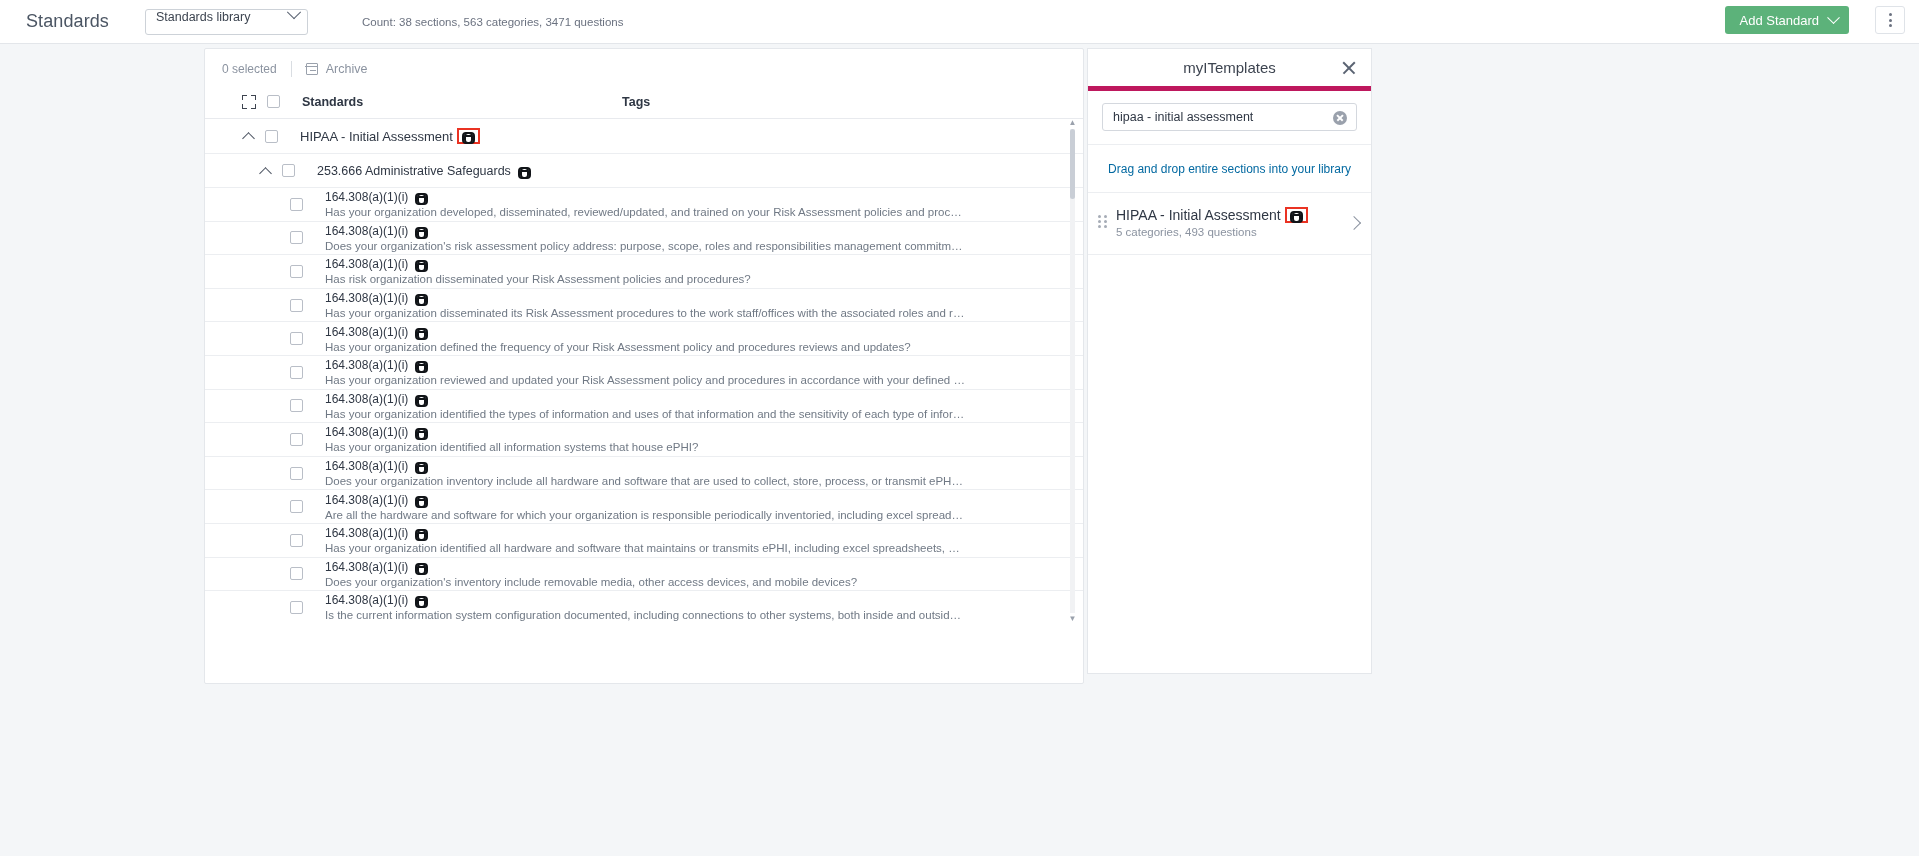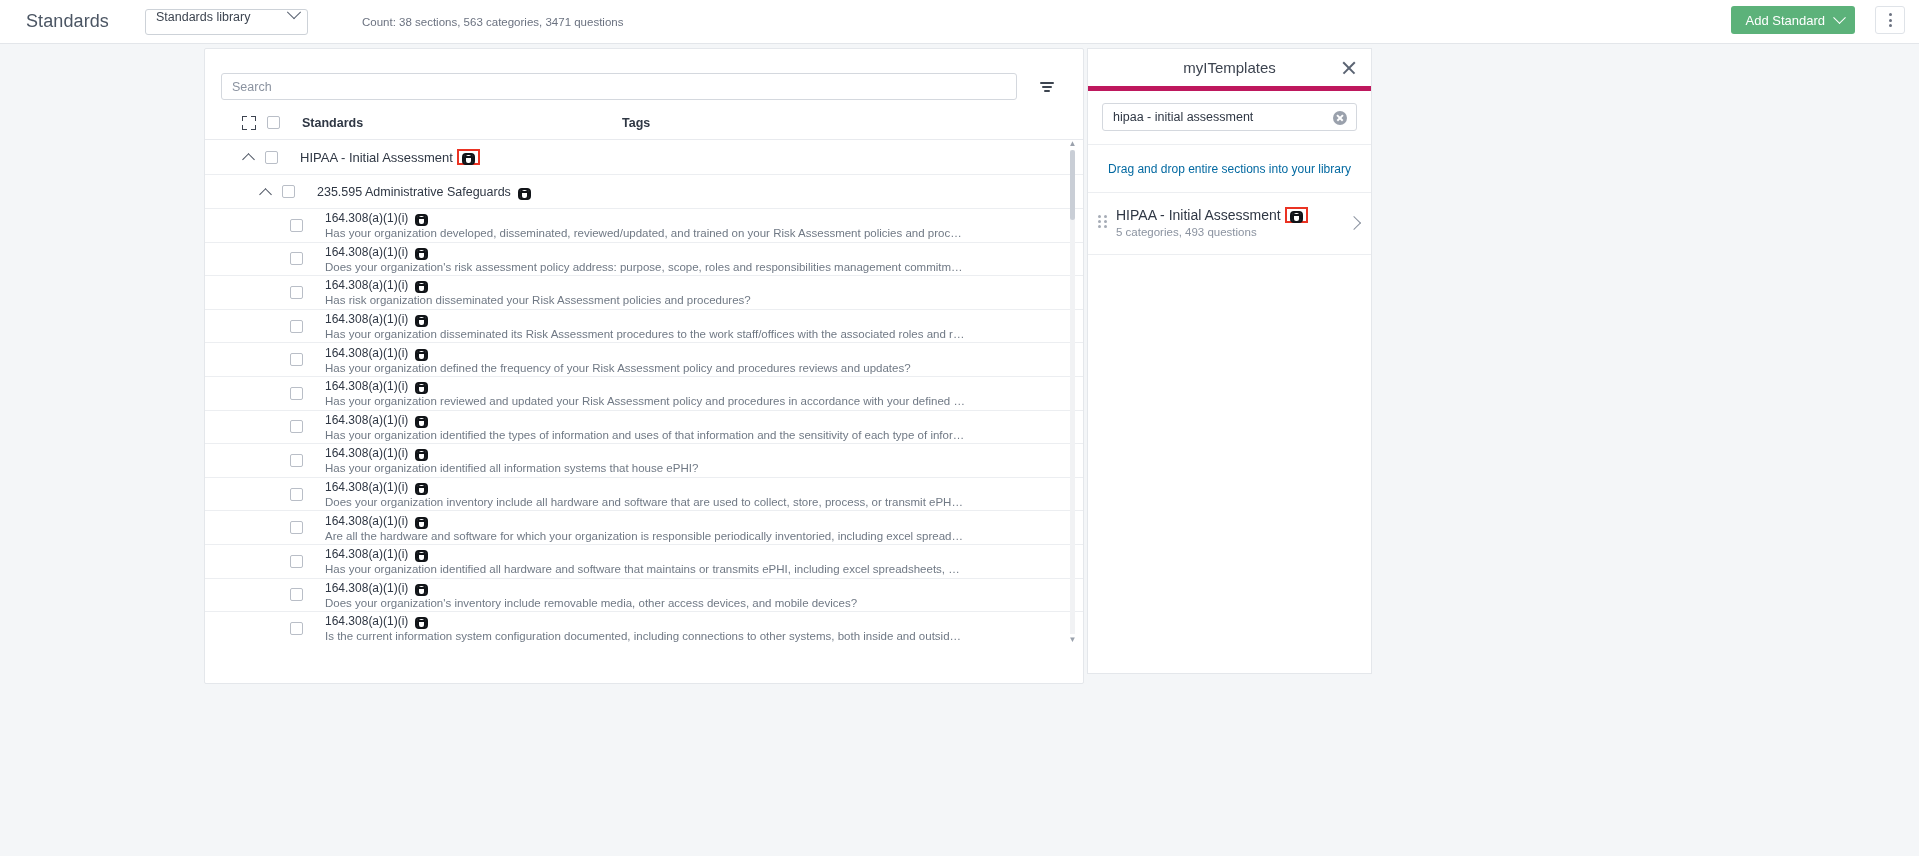--- a/index.html
+++ b/index.html
@@ -46,21 +46,21 @@
     border-bottom: 1.6px solid #5a6372;
     transform: rotate(45deg) translate(-2px,-2px);
   }
   .count-text {
     margin-left: 54px;
     font-size: 11.5px;
     color: #6b7280;
   }
   .topbar-right {
     position: absolute; right: 14px; top: 0;
-    height: 40px; display: flex; align-items: center; gap: 20px;
+    height: 40px; display: flex; align-items: center; gap: 26px;
   }
   .add-standard {
     height: 28px;
     background: #5cb27a;
     color: #ffffff;
     border: none; border-radius: 3px;
     padding: 0 11px 0 14px;
     font-size: 13px;
     font-family: "Liberation Sans", sans-serif;
     display: flex; align-items: center; gap: 10px;
@@ -368,29 +368,29 @@
     <div class="kebab-btn">
       <i></i>
       <i></i>
       <i></i>
     </div>
   </div>
 </div>
 
 <div class="main-card">
 
-  <div class="search-row">
-    <input class="search-input" type="text" placeholder="Search" style="">
-    <div class="filter-icon">
-      <b></b>
-        <b></b>
-        <b></b>
-    </div>
-  </div>
-
+
+  <div class="select-row">
+    <span>0 selected</span>
+    <span class="divider-v"></span>
+    <span class="archive-btn">
+      <span class="archive-ico"></span>
+      <span>Archive</span>
+    </span>
+  </div>
 
   <div class="tbl-head">
     <div class="expand-ico">
       <span></span>
         <span></span>
       <span></span>
         <span></span>
     </div>
     <div class="cbx" style="margin-left:11px;"></div>
     <div class="col-standards">Standards</div>
@@ -409,21 +409,21 @@
               <i></i>
             </span>
         </span>
       </div>
     </div>
 
     <div class="row row-category">
       <div class="caret" style="margin-left:38px;"></div>
       <div class="cbx" style="margin-left:10px;"></div>
       <div class="cat-title" style="margin-left:22px;">
-        <span>235.595 Administrative Safeguards</span>
+        <span>253.666 Administrative Safeguards</span>
         <span class="link-ico">
             <i></i>
           </span>
       </div>
     </div>
 
     <div id="q-rows">
         <div class="row row-q">
           <div class="cbx" style="margin-left:68px;"></div>
           <div class="q-block" style="margin-left:22px;">

